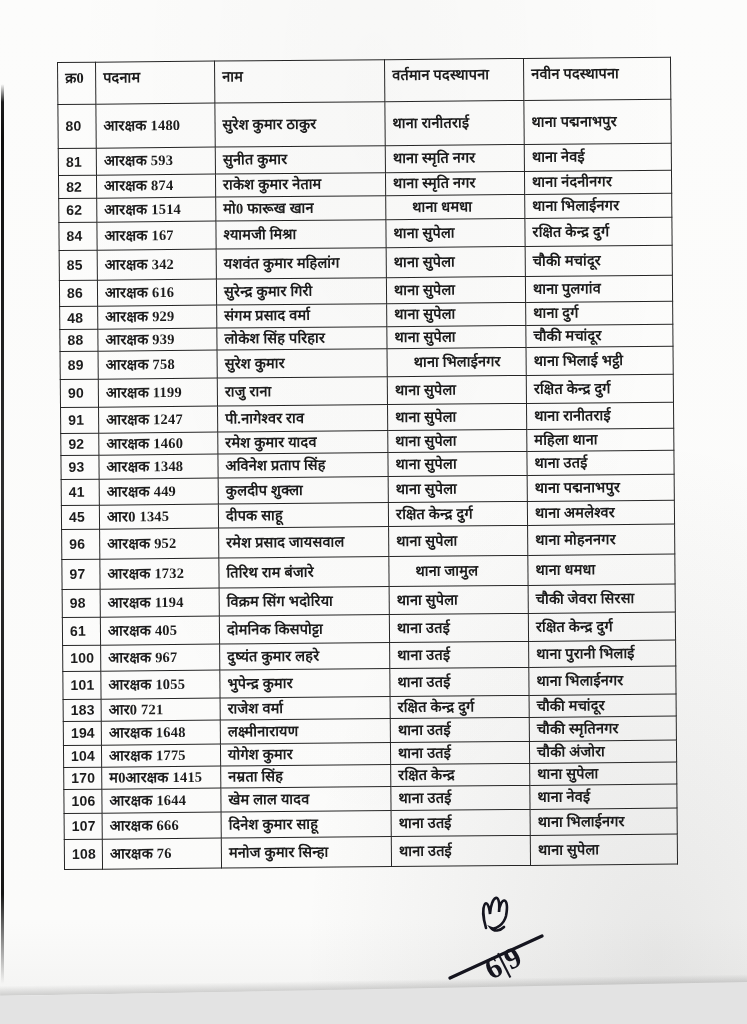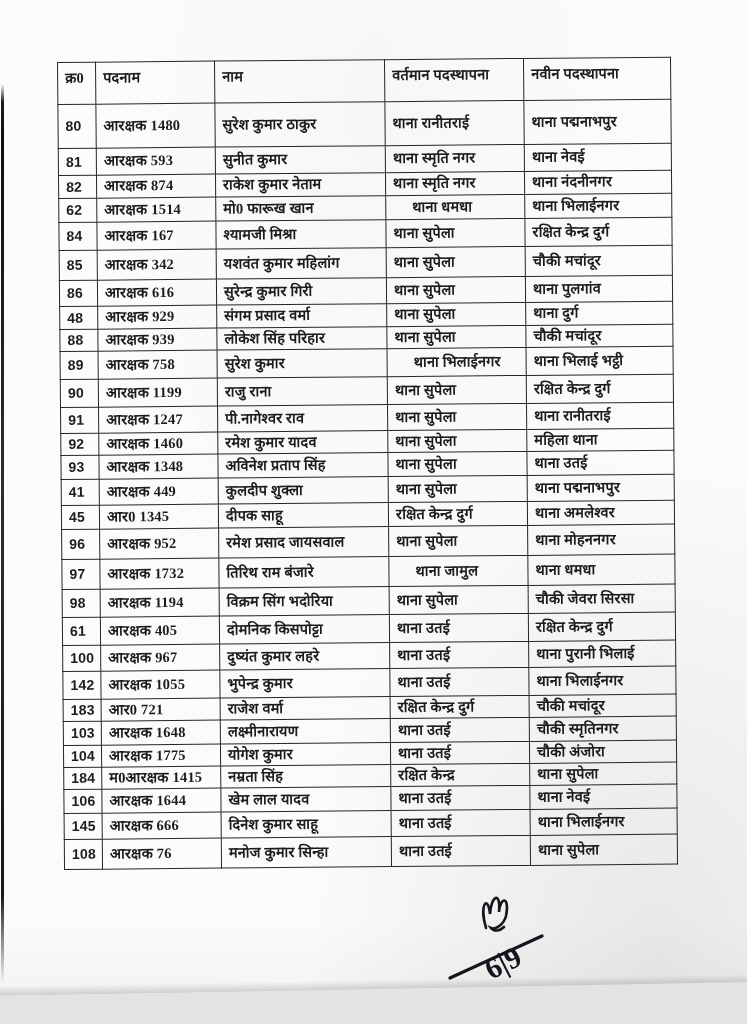--- a/index.html
+++ b/index.html
@@ -228,63 +228,63 @@
           <td class="c4">रक्षित केन्द्र दुर्ग</td>
         </tr>
         <tr style="height: 26px;">
           <td class="c0">100</td>
           <td class="c1">आरक्षक 967</td>
           <td class="c2">दुष्यंत कुमार लहरे</td>
           <td class="c3">थाना उतई</td>
           <td class="c4">थाना पुरानी भिलाई</td>
         </tr>
         <tr style="height: 28px;">
-          <td class="c0">142</td>
+          <td class="c0">101</td>
           <td class="c1">आरक्षक 1055</td>
           <td class="c2">भुपेन्द्र कुमार</td>
           <td class="c3">थाना उतई</td>
           <td class="c4">थाना भिलाईनगर</td>
         </tr>
         <tr style="height: 22px;">
           <td class="c0">183</td>
           <td class="c1">आर0 721</td>
           <td class="c2">राजेश वर्मा</td>
           <td class="c3">रक्षित केन्द्र दुर्ग</td>
           <td class="c4">चौकी मचांदूर</td>
         </tr>
         <tr style="height: 24px;">
-          <td class="c0">103</td>
+          <td class="c0">194</td>
           <td class="c1">आरक्षक 1648</td>
           <td class="c2">लक्ष्मीनारायण</td>
           <td class="c3">थाना उतई</td>
           <td class="c4">चौकी स्मृतिनगर</td>
         </tr>
         <tr style="height: 22px;">
           <td class="c0">104</td>
           <td class="c1">आरक्षक 1775</td>
           <td class="c2">योगेश कुमार</td>
           <td class="c3">थाना उतई</td>
           <td class="c4">चौकी अंजोरा</td>
         </tr>
         <tr style="height: 22px;">
-          <td class="c0">184</td>
+          <td class="c0">170</td>
           <td class="c1">म0आरक्षक 1415</td>
           <td class="c2">नम्रता सिंह</td>
           <td class="c3">रक्षित केन्द्र</td>
           <td class="c4">थाना सुपेला</td>
         </tr>
         <tr style="height: 24px;">
           <td class="c0">106</td>
           <td class="c1">आरक्षक 1644</td>
           <td class="c2">खेम लाल यादव</td>
           <td class="c3">थाना उतई</td>
           <td class="c4">थाना नेवई</td>
         </tr>
         <tr style="height: 26px;">
-          <td class="c0">145</td>
+          <td class="c0">107</td>
           <td class="c1">आरक्षक 666</td>
           <td class="c2">दिनेश कुमार साहू</td>
           <td class="c3">थाना उतई</td>
           <td class="c4">थाना भिलाईनगर</td>
         </tr>
         <tr style="height: 30px;">
           <td class="c0">108</td>
           <td class="c1">आरक्षक 76</td>
           <td class="c2">मनोज कुमार सिन्हा</td>
           <td class="c3">थाना उतई</td>

